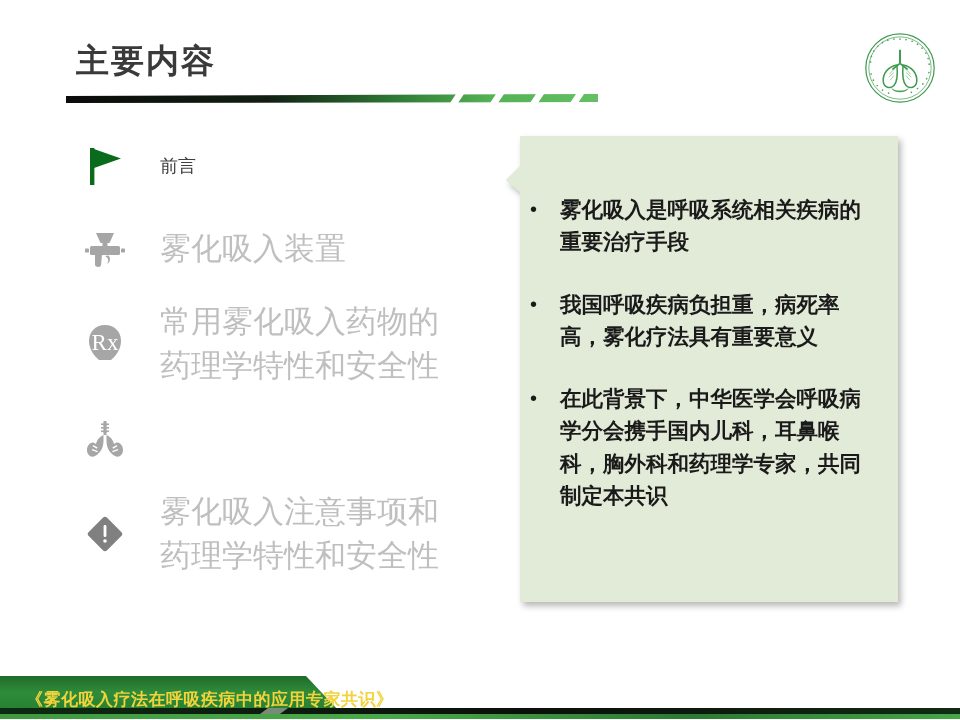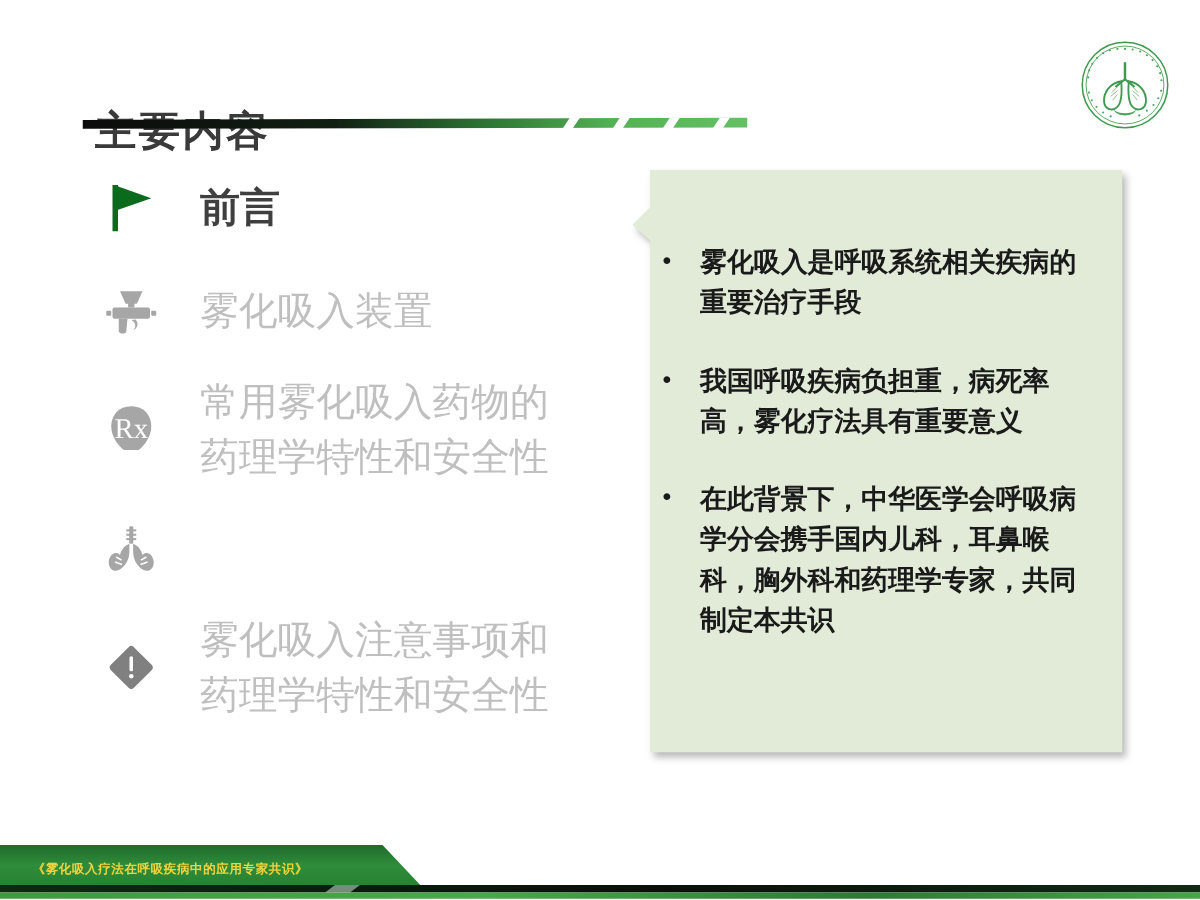--- a/index.html
+++ b/index.html
@@ -22,21 +22,20 @@
   #slide-title {
     position: absolute;
     left: 76px;
     top: 42px;
     font-size: 33px;
     font-weight: bold;
     color: #3a3a3a;
     letter-spacing: 2px;
     line-height: 1.15;
     white-space: nowrap;
-    margin-top: 44px;
   }
 
   
   .title-rule {
     position: absolute;
     left: 66px;
     top: 94px;
     width: 532px;
     height: 12px;
   }
@@ -75,22 +74,22 @@
   }
   .agenda-label {
     font-size: 31px;
     line-height: 1.42;
     color: #bfbfbf;
     padding-left: 26px;
     white-space: pre-line;
   }
   .agenda-item.active .agenda-label {
     color: #3f3f3f;
-    font-weight: bold;
-    font-size: 32px;
+    font-weight: normal;
+    font-size: 18px;
   }
 
   
   .callout {
     position: absolute;
     left: 506px;
     top: 136px;
     width: 392px;
     height: 466px;
   }
@@ -128,21 +127,21 @@
     position: absolute;
     left: 0;
     bottom: 0;
     width: 960px;
     height: 56px;
   }
   .footer-label {
     position: absolute;
     left: 26px;
     top: 24px;
-    font-size: 10px;
+    font-size: 17px;
     font-weight: bold;
     color: #f2d33c;
     letter-spacing: 0.5px;
     white-space: nowrap;
   }
 </style>
 </head>
 <body>
 
 <div id="slide">

